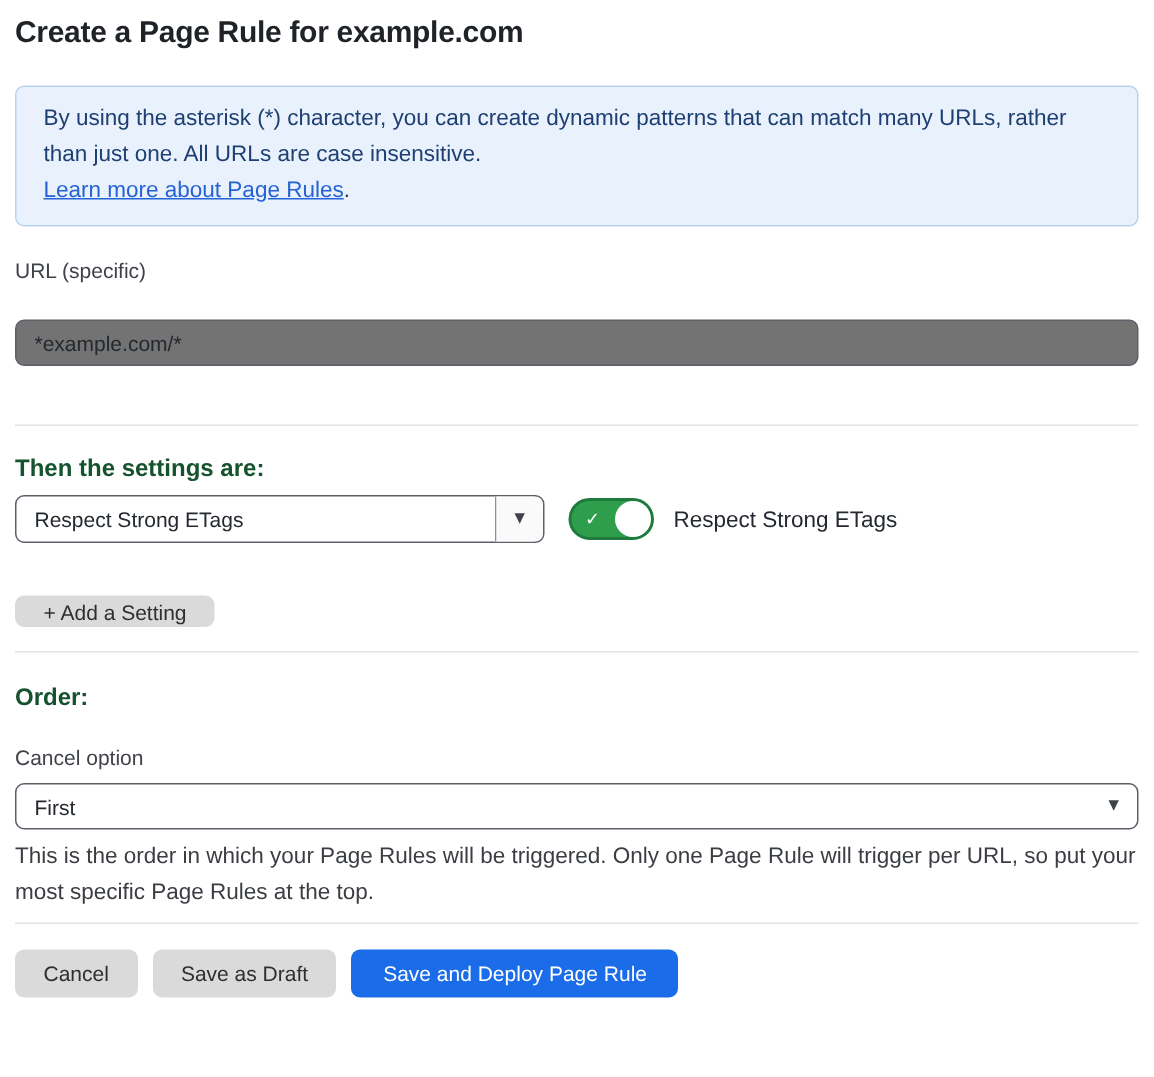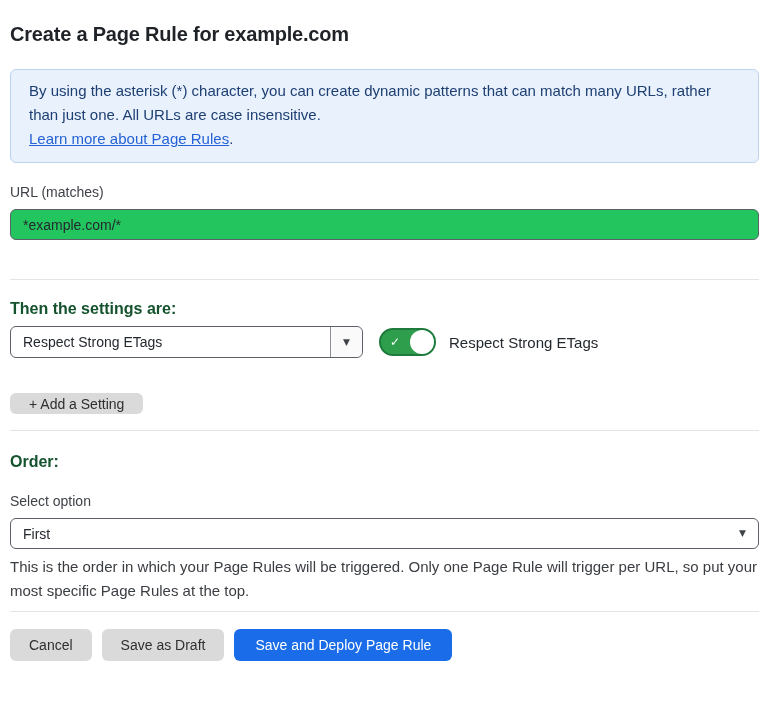--- a/index.html
+++ b/index.html
@@ -9,21 +9,21 @@
     color: #24292f;
     width: 769px;
   }
   .page {
     width: 769px;
     height: 718px;
     padding: 10px 10px 0 10px;
     overflow: hidden;
   }
   .page-title {
-    margin: 12px 0 23px 0;
+    margin: 0 0 23px 0;
     font-size: 20px;
     line-height: 24px;
     font-weight: 700;
     color: #1f2328;
     letter-spacing: -0.2px;
   }
   
   .info-box {
     background: #e9f1fc;
     border: 1px solid #bcd3ef;
@@ -46,24 +46,24 @@
   .field-label {
     display: block;
     margin: 21px 0 0 0;
     font-size: 14px;
     line-height: 17px;
     color: #3f4248;
   }
   
   .url-input {
     display: block;
-    margin-top: 8px;
+    margin-top: 24px;
     width: 749px;
     height: 31px;
-    background: #22c55e;
+    background: #737373;
     border: 1px solid #5b6069;
     border-radius: 6px;
     padding: 0 12px;
     font-family: inherit;
     font-size: 14px;
     color: #24292f;
     outline: none;
   }
   .divider {
     border: none;
@@ -191,21 +191,21 @@
 
 <div class="page">
 
   <h1 class="page-title">Create a Page Rule for example.com</h1>
 
   <div class="info-box">
     <p class="info-body">By using the asterisk (*) character, you can create dynamic patterns that can match many URLs, rather than just one. All URLs are case insensitive.</p>
     <p class="info-link-line"><a class="info-link">Learn more about Page Rules</a><span class="info-link-period">.</span></p>
   </div>
 
-  <label class="field-label">URL (matches)</label>
+  <label class="field-label">URL (specific)</label>
   <input class="url-input" type="text" value="*example.com/*" style="">
 
   <hr class="divider divider-1">
 
   <h2 class="section-heading">Then the settings are:</h2>
 
 
   <div class="setting-row">
     <div class="select select-setting">
       <span class="select-text">Respect Strong ETags</span>
@@ -219,21 +219,21 @@
     </div>
     <span class="toggle-label">Respect Strong ETags</span>
   </div>
 
   <button class="btn btn-gray add-setting-btn">+ Add a Setting</button>
 
   <hr class="divider divider-2">
 
   <h2 class="section-heading order">Order:</h2>
 
-  <label class="field-label sub-label">Select option</label>
+  <label class="field-label sub-label">Cancel option</label>
 
   <div class="select select-full">
     <span class="select-text">First</span>
     <span class="chevron">▼</span>
   </div>
 
   <p class="help-text">This is the order in which your Page Rules will be triggered. Only one Page Rule will trigger per URL, so put your most specific Page Rules at the top.</p>
 
   <hr class="divider divider-3">
 

